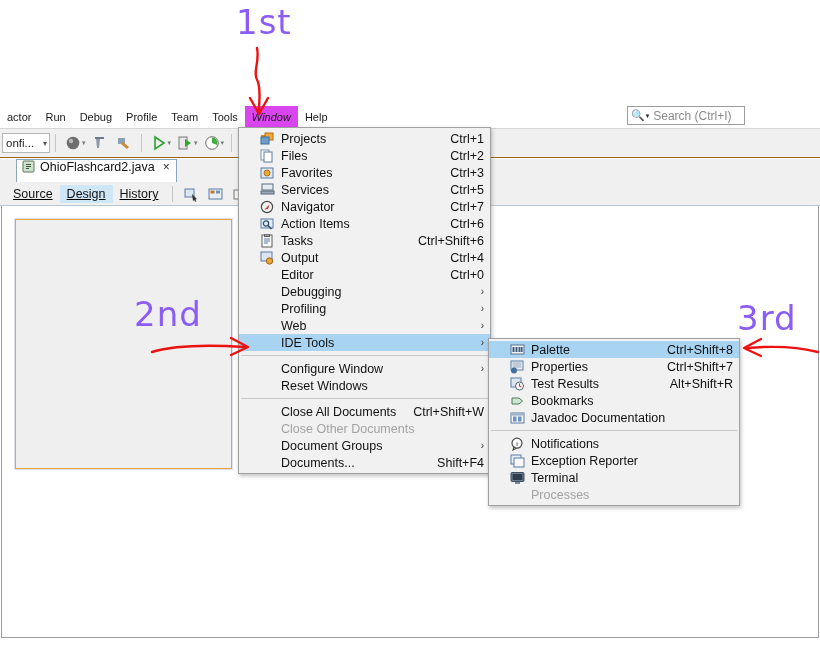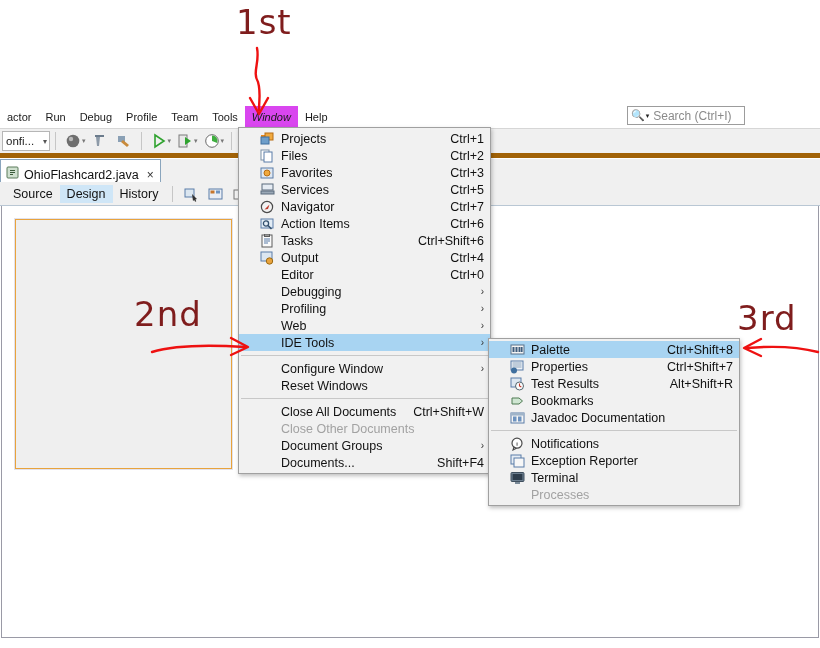--- a/index.html
+++ b/index.html
@@ -25,52 +25,52 @@
   }
   .menubar-item {
     font-size:11px; color:#1a1a1a; padding:3px 7px; line-height:16px;
     white-space:nowrap;
   }
   .menubar-item.active { background:#d946ef;font-style:italic; }
 
   
   .toolbar {
     position:absolute; left:0; top:128px; width:820px; height:30px;
-    background:#f0f0f0; border-top:1px solid #d6d6d6; border-bottom:5px solid #a16207;
+    background:#f0f0f0; border-top:1px solid #d6d6d6; border-bottom:1px solid #a16207;
     display:flex; align-items:center; padding-left:2px; box-sizing:border-box;
   }
   .combo {
     display:flex; align-items:center; justify-content:space-between;
     width:48px; height:20px; border:1px solid #b6b6b6; background:#fff;
     font-size:11.5px; color:#222; padding:0 2px 0 3px; box-sizing:border-box;
   }
   .combo .carat { font-size:8px; color:#555; }
   .tb-sep { width:1px; height:18px; background:#c6c6c6; margin:0 5px; }
   .tb-btn { width:24px; height:24px; display:flex; align-items:center; justify-content:center; }
   .tb-drop { font-size:7px; color:#777; margin-left:-3px; margin-right:2px;}
 
   
   .tabrow {
     position:absolute; left:0; top:159px; width:820px; height:24px;
     background:#f0f0f0; border-bottom:1px solid #8aa5bd;
   }
   .doctab {
-    position:absolute; left:0; top:0px; height:23px;
+    position:absolute; left:16px; top:0px; height:23px;
     background:#ffffff; border:1px solid #8aa5bd; border-bottom:none;
-    display:flex; align-items:flex-end; gap:5px; padding:0 6px 0 5px;
+    display:flex; align-items:flex-start; gap:5px; padding:0 6px 0 5px;
     box-sizing:border-box;
     font-size:12.5px; color:#111;
   }
   .doctab .closex { font-size:12px; color:#333; margin-left:3px; }
 
   
   .srcrow {
     position:absolute; left:0; top:183px; width:820px; height:23px;
     background:#f0f0f0; border-bottom:1px solid #b9c7d4;
-    display:flex; align-items:center; padding-left:6px; box-sizing:border-box;
+    display:flex; align-items:center; padding-left:6px; box-sizing:border-box;text-decoration:underline;
   }
   .srcbtn { font-size:12.5px; color:#111; padding:2px 7px; }
   .srcbtn.sel { background:#cfe6f7; }
   .srcsep { width:1px; height:16px; background:#c6c6c6; margin:0 7px; }
 
   
   .canvas-area {
     position:absolute; left:1px; top:206px; width:818px; height:432px;
     background:#ffffff; border-left:1px solid #9a9aa6; border-right:1px solid #9a9aa6;
     border-bottom:1px solid #9a9aa6; box-sizing:border-box;
@@ -111,21 +111,21 @@
              display:flex; align-items:center; justify-content:center; }
   .mi .lbl { flex:1 1 auto; }
   .mi .acc { color:#111; font-size:12.5px; margin-left:12px; }
   .mi .arrow { font-size:10px; color:#333; margin-left:10px; width:6px; text-align:right; }
   .msep { height:1px; background:#c8c8c8; margin:4px 2px 4px 2px; }
 
   
   .anno { position:absolute; color:#ee1111; }
   .anno-text {
     font-family:"DejaVu Sans", sans-serif;
-    font-size:34px; font-weight:400; color:#7f1d1d;
+    font-size:34px; font-weight:400; color:#8b5cf6;
     letter-spacing:1px;
   }
   svg.annosvg { position:absolute; overflow:visible; pointer-events:none; }
 </style>
 </head>
 <body>
 
 <div id="root">
 
   <div class="ide-frame"></div>

